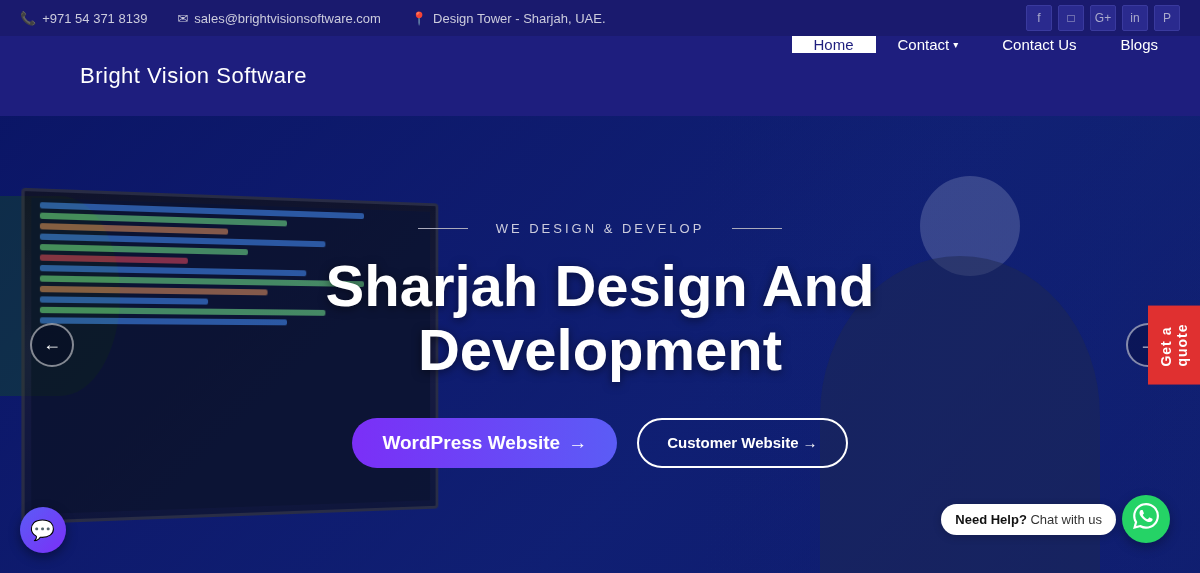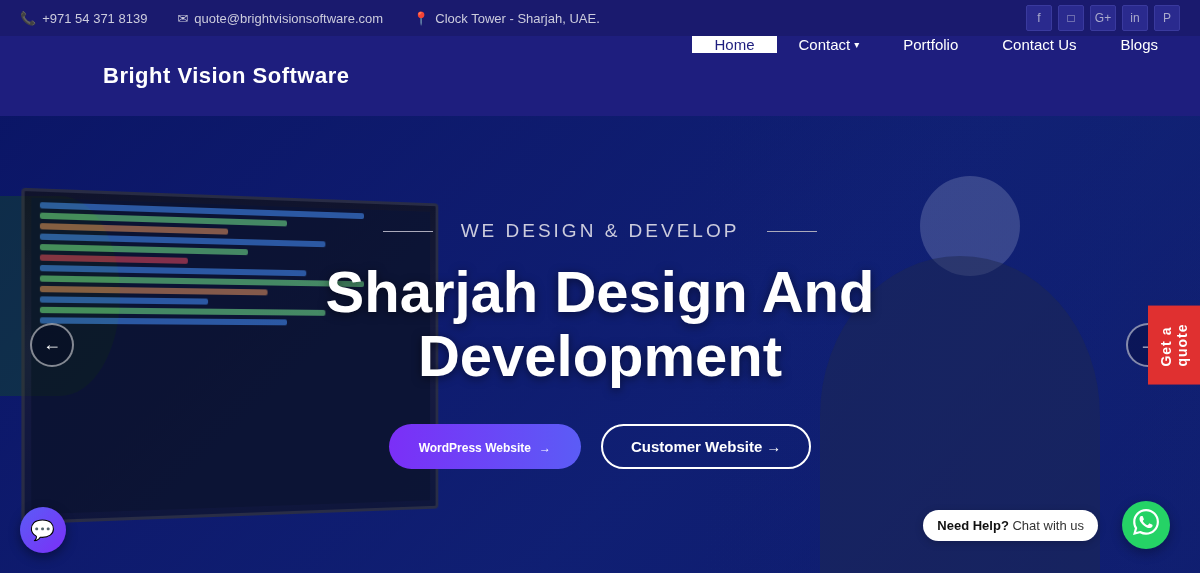--- a/index.html
+++ b/index.html
@@ -52,24 +52,23 @@
       align-items: stretch;
       height: 80px;
       position: relative;
     }
     .nav-logo {
       display: flex;
       align-items: center;
       padding: 0 30px 0 80px;
       color: white;
       font-size: 22px;
-      font-weight: 700;
+      font-weight: 400;
       letter-spacing: 0.5px;
       flex: 0 0 auto;
-      margin-left: 23px;
     }
     .nav-links {
       display: flex;
       align-items: flex-start;
       margin-left: auto;
       padding-right: 20px;
     }
     .nav-item {
       display: flex;
       align-items: center;
@@ -183,21 +182,21 @@
       z-index: 10;
       text-align: center;
       color: white;
       max-width: 700px;
     }
     .hero-subtitle {
       display: flex;
       align-items: center;
       justify-content: center;
       gap: 28px;
-      font-size: 19px;
+      font-size: 13px;
       letter-spacing: 3px;
       color: #ccd;
       margin-bottom: 18px;
       text-transform: uppercase;
     }
     .hero-subtitle .line {
       width: 50px;
       height: 1px;
       background: #aab;
       display: inline-block;
@@ -214,21 +213,21 @@
       gap: 20px;
       justify-content: center;
       flex-wrap: wrap;
     }
     .btn-primary {
       background: linear-gradient(90deg, #7b2ff7, #5b5cf6);
       color: white;
       border: none;
       padding: 14px 30px;
       border-radius: 30px;
-      font-size: 12px;
+      font-size: 19px;
       font-weight: 600;
       cursor: pointer;
       display: flex;
       align-items: flex-end;
       gap: 8px;
     }
     .btn-secondary {
       background: transparent;
       color: white;
       border: 2px solid white;
@@ -285,26 +284,26 @@
       position: absolute;
       right: 0;
       top: 50%;
       transform: translateY(-50%);
       z-index: 30;
     }
 
     
     .chat-support {
       position: absolute;
-      bottom: 24px;
+      bottom: 30px;
       right: 30px;
       z-index: 30;
       display: flex;
       align-items: center;
-      gap: 24px;
+      gap: 6px;
     }
     .chat-bubble {
       background: white;
       border-radius: 20px;
       padding: 8px 14px;
       font-size: 13px;
       color: #333;
       box-shadow: 0 2px 8px rgba(0,0,0,0.2);
     }
     .chat-bubble strong { color: #111; }
@@ -359,45 +358,44 @@
 <body>
 
 <div class="top-bar">
   <div class="top-bar-left">
     <div class="top-bar-item">
       <span>📞</span>
       <span>+971 54 371 8139</span>
     </div>
     <div class="top-bar-item">
       <span>✉</span>
-      <span>quote@brightvisionsoftware.com</span>
+      <span>sales@brightvisionsoftware.com</span>
     </div>
     <div class="top-bar-item">
       <span>📍</span>
-      <span>Clock Tower - Sharjah, UAE.</span>
+      <span>Design Tower - Sharjah, UAE.</span>
     </div>
   </div>
   <div class="top-bar-right">
     <div class="social-icon">f</div>
     <div class="social-icon">□</div>
     <div class="social-icon">G+</div>
     <div class="social-icon">in</div>
     <div class="social-icon">P</div>
   </div>
 </div>
 
 <nav class="navbar">
   <div class="nav-logo">Bright Vision Software</div>
   <div class="nav-links">
     <div class="nav-item active">Home</div>
     <div class="nav-item">
       <span>Contact</span>
       <span class="chevron">▾</span>
     </div>
-    <div class="nav-item">Portfolio</div>
     <div class="nav-item">
       <span>Contact Us</span>
     </div>
     <div class="nav-item">Blogs</div>
   </div>
 </nav>
 
 <section class="hero">
 
   <div class="hero-bg"></div>

